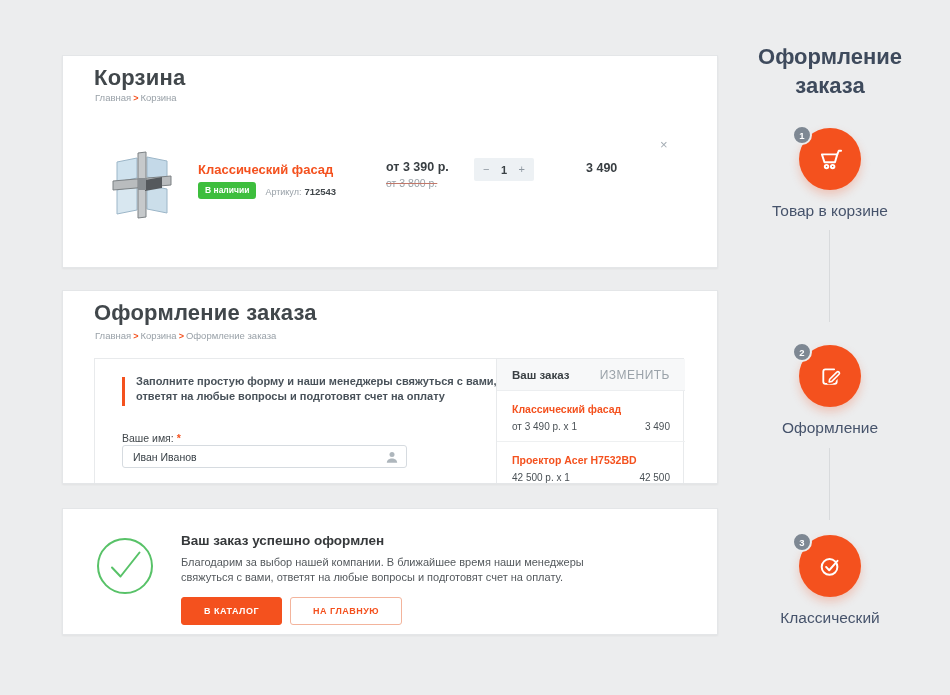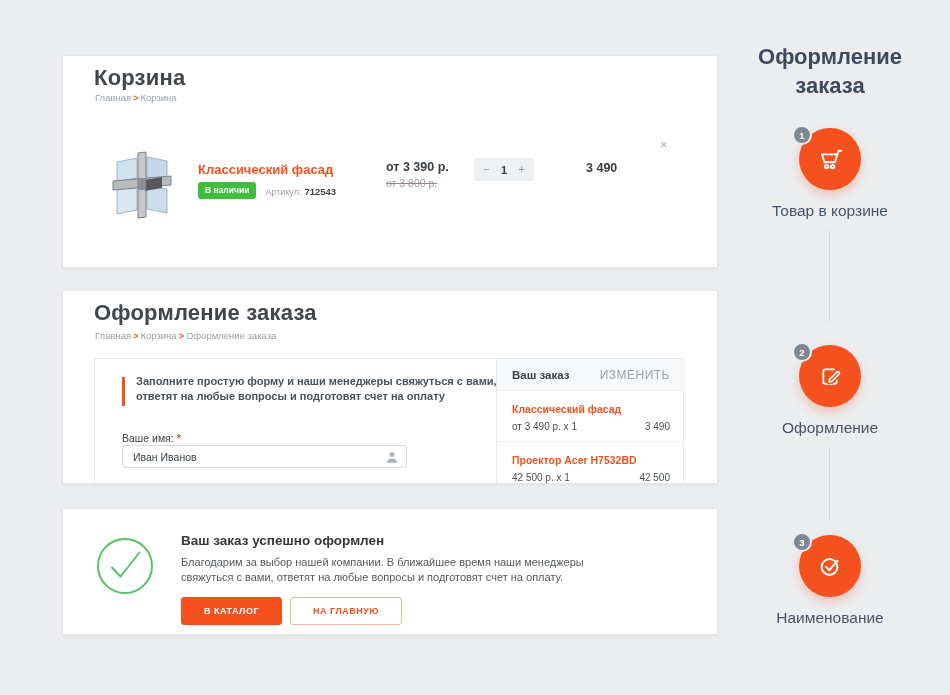--- a/index.html
+++ b/index.html
@@ -249,16 +249,16 @@
   <div class="step step-3">
     <div class="circle-wrap">
       <div class="step-circle">
         <svg width="30" height="30" viewBox="0 0 26 26" fill="none" stroke="#fff" stroke-width="1.7" stroke-linecap="round" stroke-linejoin="round">
           <circle cx="12.6" cy="13.8" r="6.8"></circle>
           <path d="M9.6 13.8l2.7 2.9 7.2-8.2"></path>
         </svg>
       </div>
       <span class="step-badge">3</span>
     </div>
-    <div class="step-label">Наименование</div>
+    <div class="step-label">Классический</div>
   </div>
 
 </div>
 
 </body></html>

